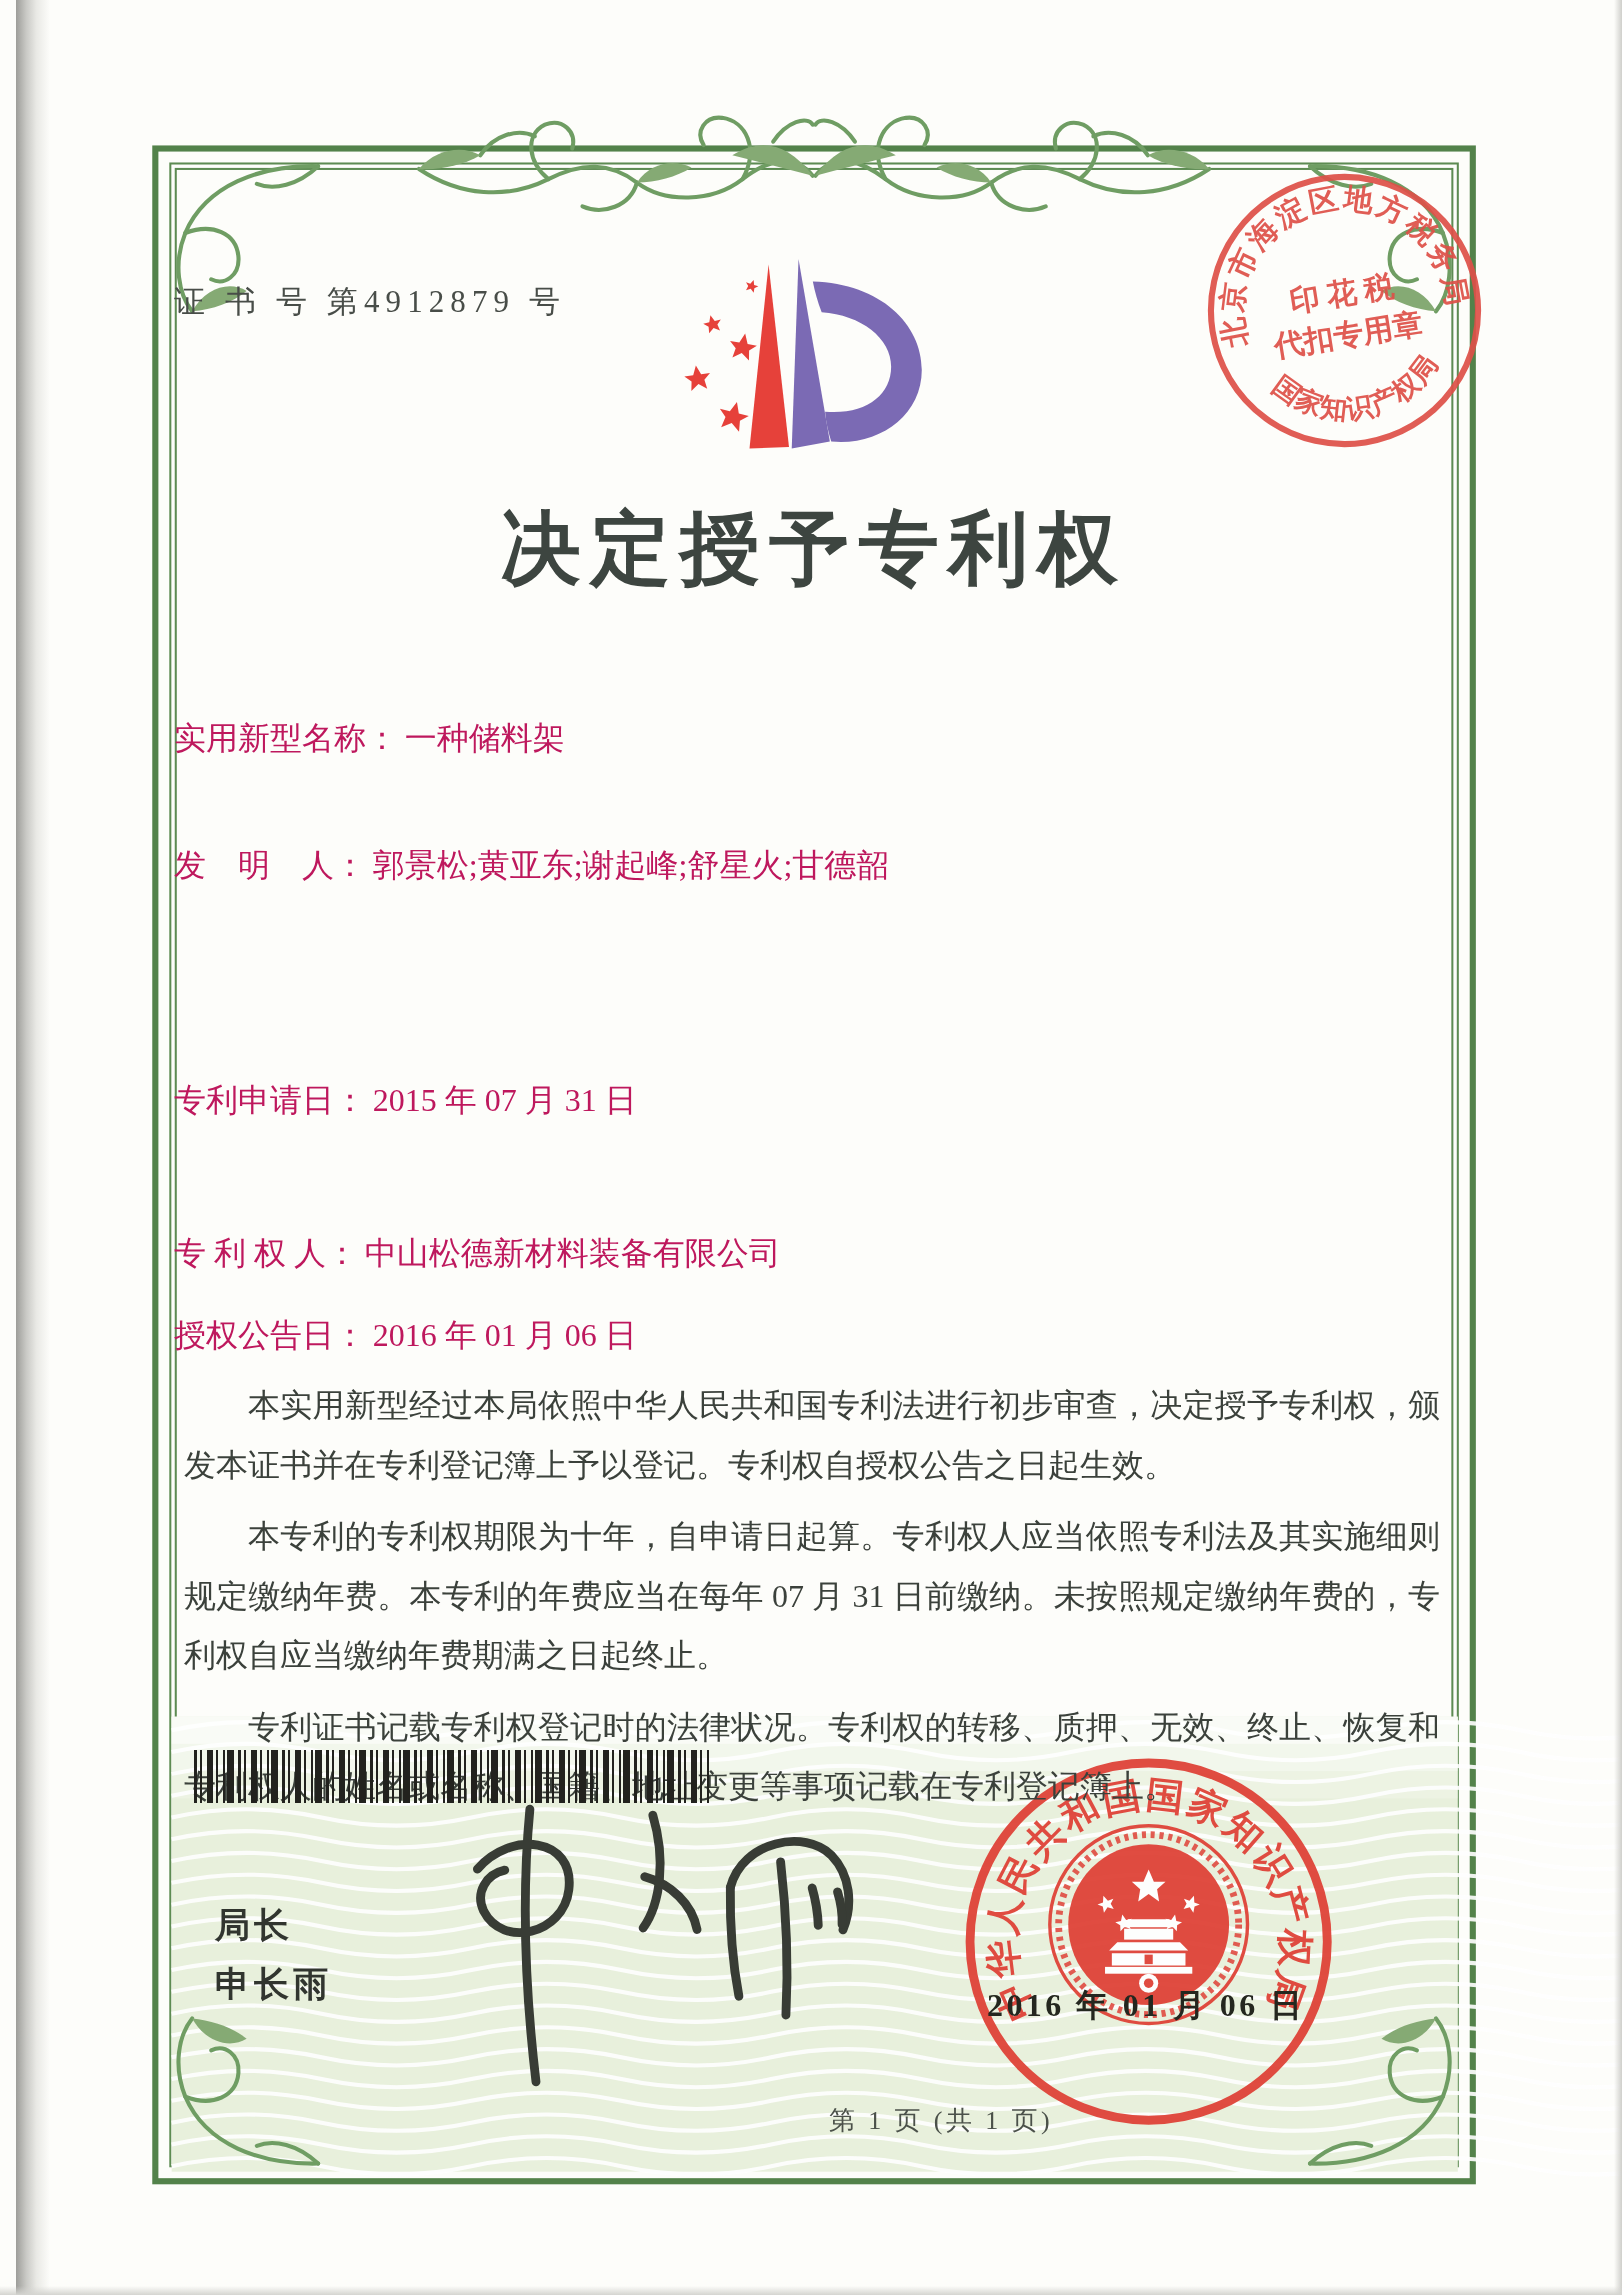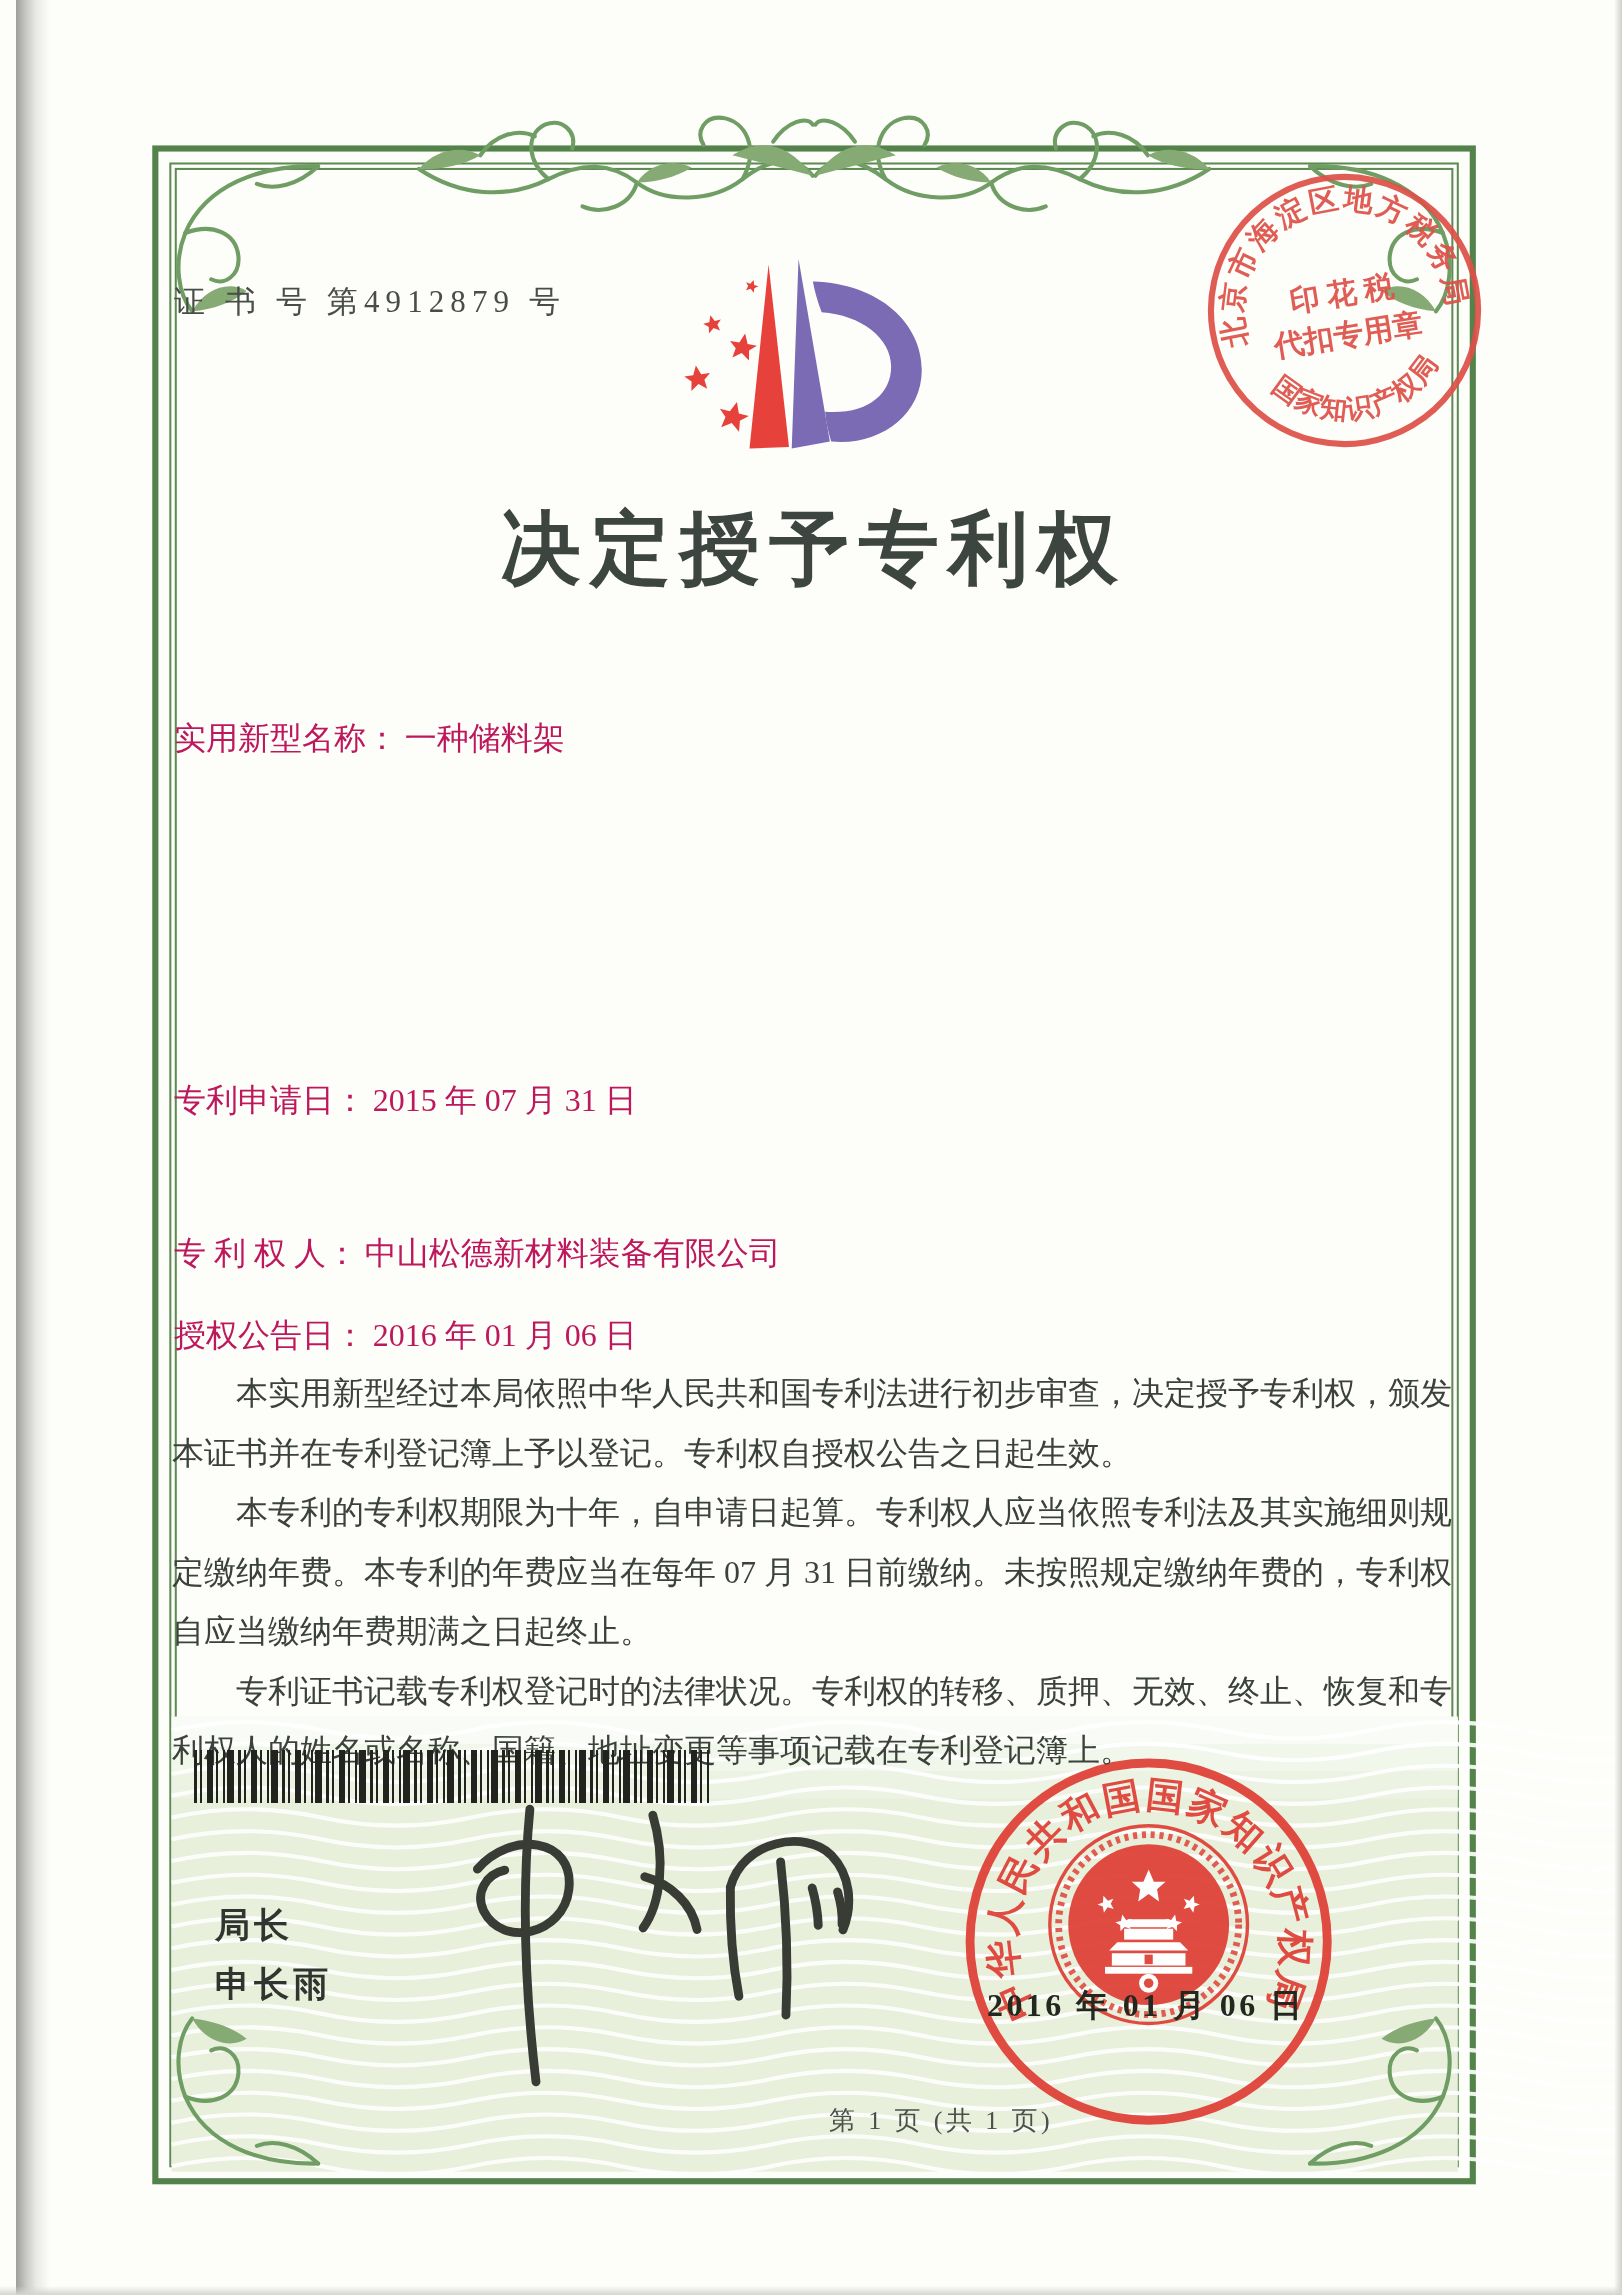--- a/index.html
+++ b/index.html
@@ -16,21 +16,21 @@
   
   #decor{left:0;top:0;z-index:0;}
   
   .z1{z-index:1;} .z2{z-index:2;}
   .cert-no{left:174px;top:281px;font-size:31px;letter-spacing:6.1px;color:#484d48;}
   .title{left:354px;top:496px;width:920px;text-align:center;font-size:80px;font-weight:700;
          letter-spacing:9.5px;color:#3d4540;}
   .field-row{left:174px;font-size:32px;color:#be185d;white-space:nowrap;}
   .field-row .val{margin-left:6.8px;}
   .paras{left:172px;top:1364px;width:1280px;font-size:32px;line-height:1.86;text-align:justify;color:#3b413b;}
-  .paras p{margin:0;text-indent:2em;}
+  .paras p{margin:12px;text-indent:2em;}
   .barcode{left:194px;top:1750px;width:516px;height:53px;
     background:repeating-linear-gradient(90deg,
       #22221e 0 3.4px, rgba(0,0,0,0) 3.4px 6.1px,
       #22221e 6.1px 8.2px, rgba(0,0,0,0) 8.2px 13px,
       #22221e 13px 19px, rgba(0,0,0,0) 19px 22px,
       #22221e 22px 24px, rgba(0,0,0,0) 24px 29px,
       #22221e 29px 31px, rgba(0,0,0,0) 31px 33px,
       #22221e 33px 40px, rgba(0,0,0,0) 40px 44px);}
   .officer-role{left:215px;top:1902px;font-size:35px;font-weight:700;color:#31352f;
     font-family:"Liberation Sans","DejaVu Sans",sans-serif;letter-spacing:4.1px;}
@@ -166,20 +166,23 @@
     </text>
   </svg>
 
   <div class="abs cert-no z2">证 书 号 第4912879 号</div>
 
   <div class="abs title z2">决定授予专利权</div>
 
   <div class="abs field-row z2" style="top:717px">
     <span>实用新型名称：</span><span class="val">一种储料架</span>
   </div>
+  <div class="abs field-row z2" style="top:844px">
+    <span>发　明　人：</span><span class="val">郭景松;黄亚东;谢起峰;舒星火;甘德韶</span>
+  </div>
   <div class="abs field-row z2" style="top:1079px">
     <span>专利申请日：</span><span class="val">2015 年 07 月 31 日</span>
   </div>
   <div class="abs field-row z2" style="top:1232px">
     <span>专 利 权 人：</span><span class="val">中山松德新材料装备有限公司</span>
   </div>
   <div class="abs field-row z2" style="top:1314px">
     <span>授权公告日：</span><span class="val">2016 年 01 月 06 日</span>
   </div>
 

